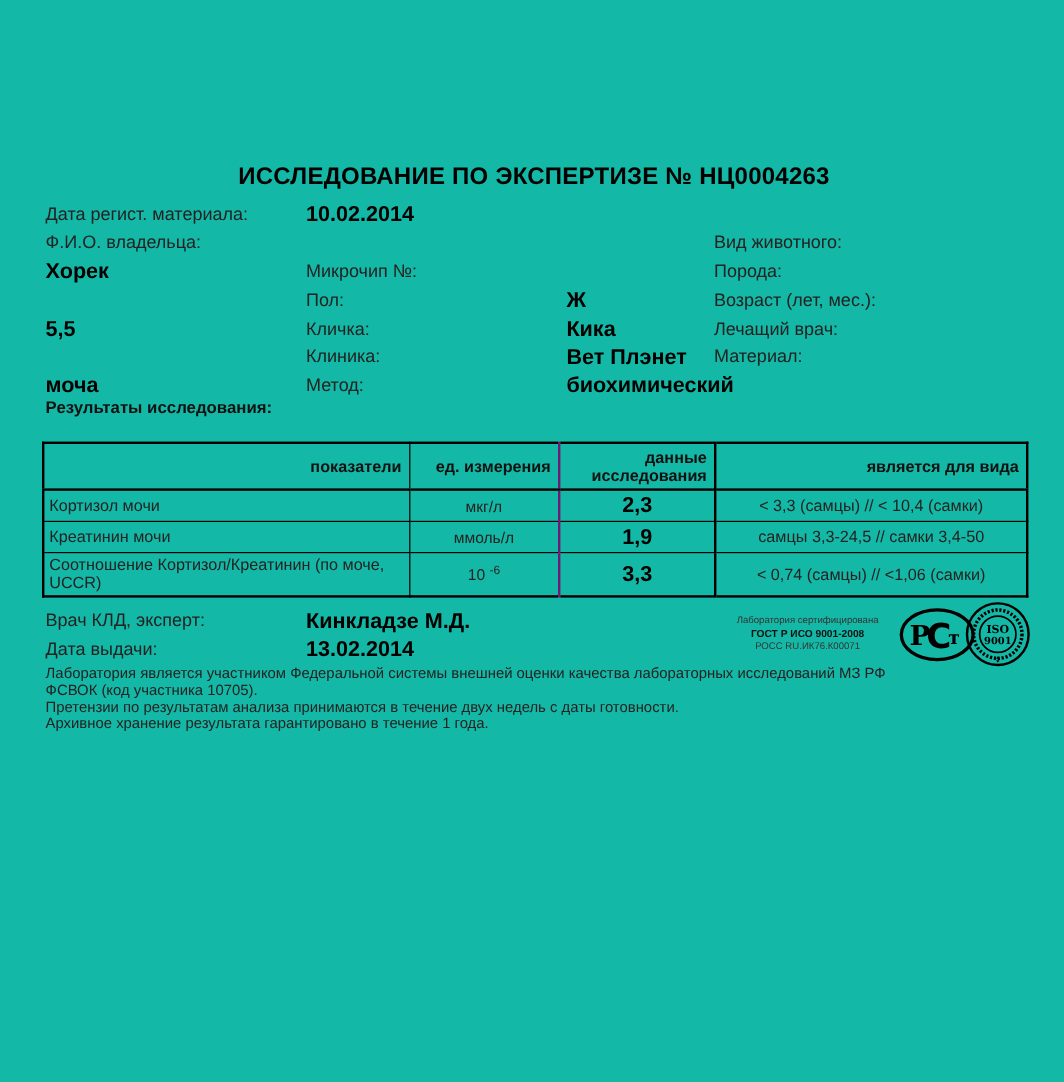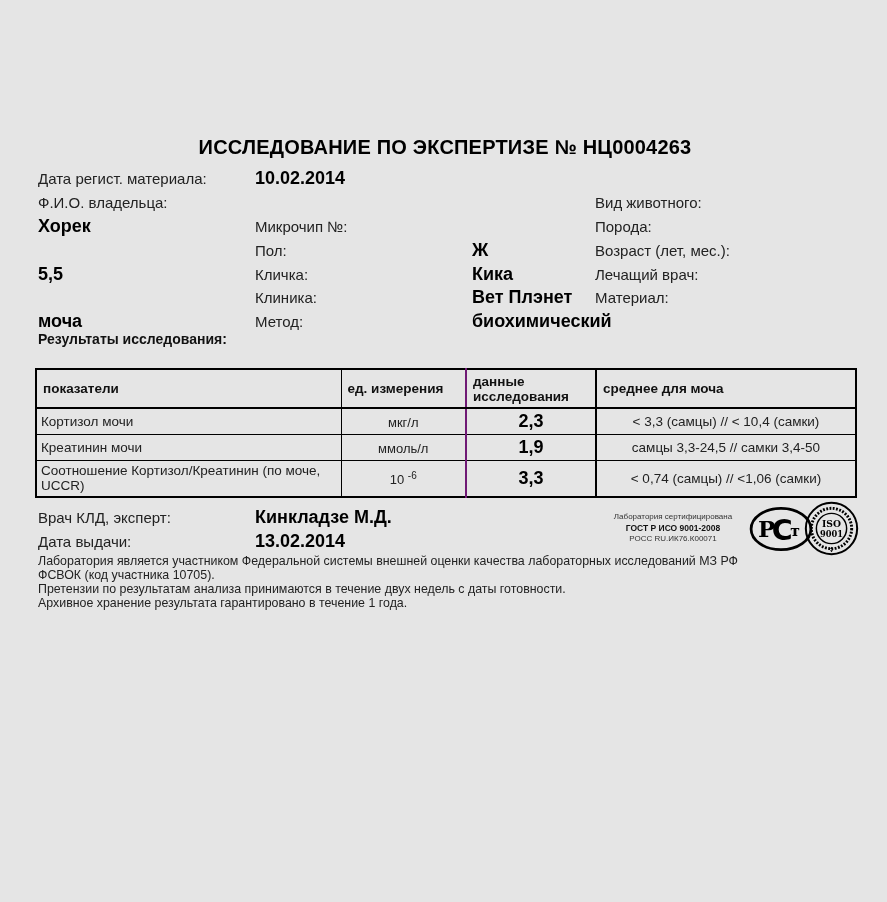--- a/index.html
+++ b/index.html
@@ -5,21 +5,21 @@
   * { margin: 0; padding: 0; box-sizing: border-box; }
   html, body { background: #ffffff; }
   body {
     font-family: "Liberation Sans", "DejaVu Sans", sans-serif;
     color: #1a1a1a;
   }
   .page {
     position: relative;
     width: 887px;
     height: 902px;
-    background: #e5e5e5;
+    background: #14b8a6;
     overflow: hidden;
   }
 
   
   .doc-title {
     position: absolute;
     top: 136px;
     left: 35px;
     width: 820px;
     text-align: center;
@@ -72,21 +72,21 @@
   }
   .results-table th, .results-table td {
     border: 1px solid #000;
     padding: 2px 6px;
     vertical-align: middle;
   }
   .results-table th {
     font-size: 13.5px;
     font-weight: bold;
     color: #111;
-    text-align: left;
+    text-align: right;
     height: 39px;
     border-bottom: 2px solid #000;
   }
   .col-indicator  { width: 305px; }
   .col-unit       { width: 125px; }
   .col-data       { width: 130px; }
   .col-norm       { width: 260px; }
   td.cell-indicator {
     font-size: 13.5px;
     color: #222;
@@ -215,21 +215,21 @@
   </div>
 
   <div class="results-heading">Результаты исследования:</div>
 
   <table class="results-table">
     <thead>
       <tr>
         <th class="col-indicator">показатели</th>
         <th class="col-unit">ед. измерения</th>
         <th class="col-data">данные исследования</th>
-        <th class="col-norm">среднее для моча</th>
+        <th class="col-norm">является для вида</th>
       </tr>
     </thead>
     <tbody>
       <tr class="row-h25">
         <td class="cell-indicator">Кортизол мочи</td>
         <td class="cell-unit"><span>мкг/л</span><sup></sup></td>
         <td class="cell-data">2,3</td>
         <td class="cell-norm">&lt; 3,3 (самцы) // &lt; 10,4 (самки)</td>
       </tr>
       <tr class="row-h26">

